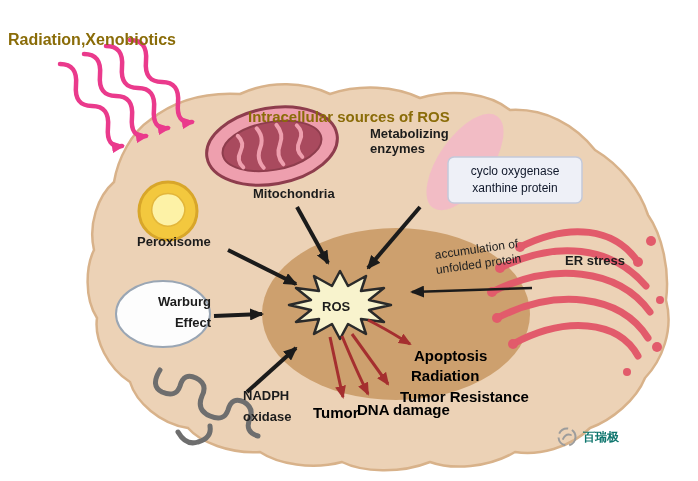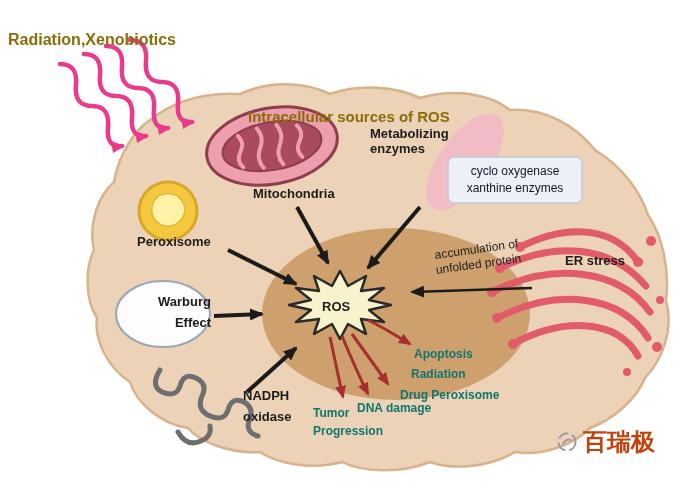--- a/index.html
+++ b/index.html
@@ -5,26 +5,26 @@
   html,body { margin:0; padding:0; background:#ffffff; }
   .stage {
     position:relative; width:698px; height:481px; background:#ffffff;
     font-family:"Liberation Sans", sans-serif; overflow:hidden;
   }
   .stage svg.base { position:absolute; left:0; top:0; }
   .lbl { position:absolute; white-space:nowrap; }
   .gold  { color:#8a6c08; font-weight:bold; font-size:16px; }
   .gold2 { color:#8a6c08; font-weight:bold; font-size:15px;margin-top:47px; }
   .blk   { color:#1c1c1c; font-weight:bold; font-size:13px; }
-  .blue  { color:#0f766e; font-weight:bold; font-size:12px; }
+  .blue  { color:#000000; font-weight:bold; font-size:15px; }
   .note  { color:#222222; font-size:12px; font-weight:500; text-align:center; width:112px; line-height:15px; }
   .boxtext { color:#0f172a; font-size:12px; text-align:center; width:134px; line-height:17px; }
   .center { text-align:right; }
   .wm { position:absolute; left:556px; top:426px; display:flex; align-items:center; gap:5px; }
-  .wm-text { color:#c2410c; font-weight:bold; font-size:24px; }
+  .wm-text { color:#0f766e; font-weight:bold; font-size:12px; }
 </style>
 </head>
 <body>
 
 <div class="stage">
 
   <svg class="base" width="698" height="481" viewBox="0 0 698 481">
     <defs>
       <marker id="mB" markerUnits="userSpaceOnUse" markerWidth="14" markerHeight="12" refX="12" refY="6" orient="auto">
         <path d="M0,0 L14,6 L0,12 Z" fill="#1b1b1b"></path>
@@ -140,21 +140,21 @@
 
   <div class="lbl blk" style="left:137px;top:234px">Peroxisome</div>
 
   <div class="lbl blk" style="left:370px;top:126px">
     <div>Metabolizing</div>
     <div>enzymes</div>
   </div>
 
   <div class="lbl boxtext" style="left:448px;top:163px">
     <div>cyclo oxygenase</div>
-    <div>xanthine enzymes</div>
+    <div>xanthine protein</div>
   </div>
 
   <div class="lbl blk" style="left:565px;top:253px">ER stress</div>
 
   <div class="lbl note" style="left:420px;top:250px;transform:rotate(-8deg);transform-origin:left top">
     <div>accumulation of</div>
     <div>unfolded protein</div>
   </div>
 
   <div class="lbl blk center" style="left:116px;top:291px;width:95px;line-height:21px">
@@ -164,25 +164,24 @@
 
   <div class="lbl blk" style="left:243px;top:385px;line-height:21px">
     <div>NADPH</div>
     <div>oxidase</div>
   </div>
 
   <div class="lbl blk" style="left:322px;top:299px">ROS</div>
 
   <div class="lbl blue" style="left:414px;top:347px">Apoptosis</div>
   <div class="lbl blue" style="left:411px;top:367px">Radiation</div>
-  <div class="lbl blue" style="left:400px;top:388px">Drug Peroxisome</div>
+  <div class="lbl blue" style="left:400px;top:388px">Tumor Resistance</div>
   <div class="lbl blue" style="left:357px;top:401px">DNA damage</div>
   <div class="lbl blue" style="left:313px;top:404px;line-height:18px">
     <div>Tumor</div>
-    <div>Progression</div>
   </div>
 
   <div class="wm">
     <svg width="22" height="22" viewBox="0 0 22 22">
       <circle cx="11" cy="11" r="8.5" fill="none" stroke="#9c9c9c" stroke-width="2" stroke-dasharray="11 4"></circle>
       <path d="M7,13 q3,-6 8,-4" fill="none" stroke="#9c9c9c" stroke-width="1.8" stroke-linecap="round"></path>
     </svg>
     <span class="wm-text">百瑞极</span>
   </div>
 

